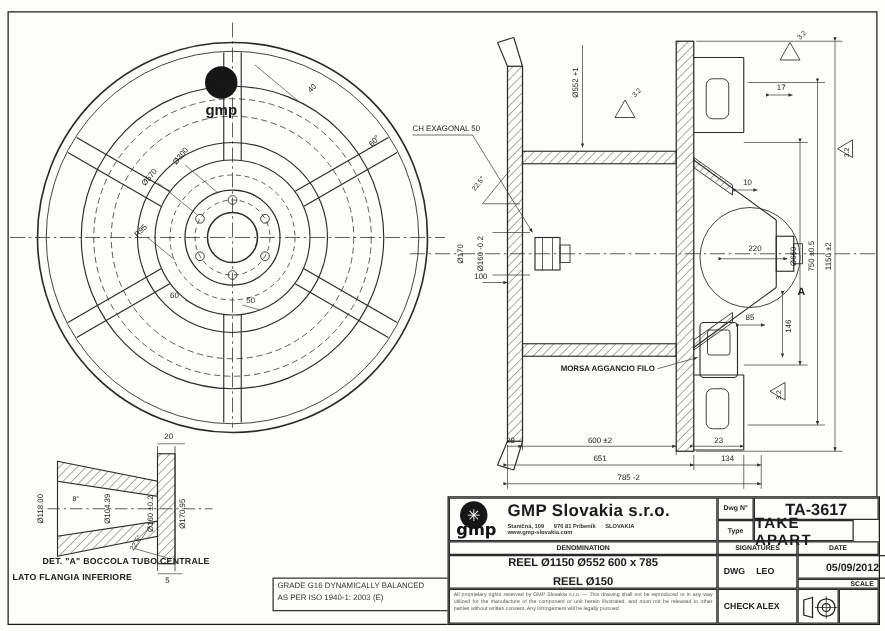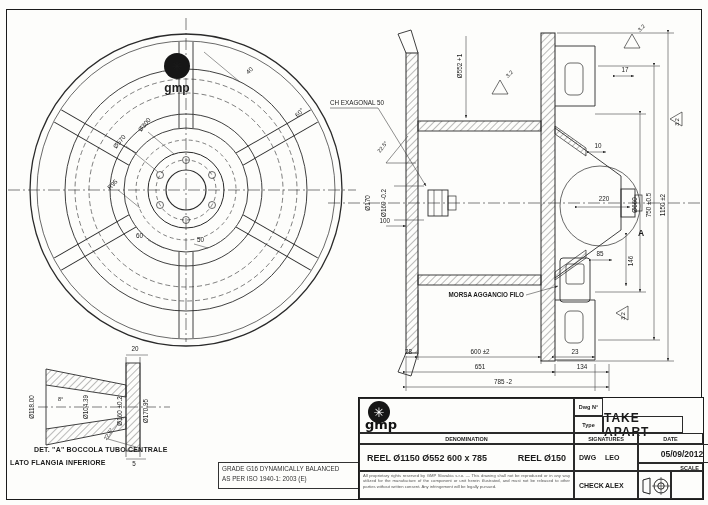--- a/index.html
+++ b/index.html
@@ -280,31 +280,37 @@
     <div>AS PER ISO 1940-1: 2003 (E)</div>
   </div>
 
   <div id="tb">
 
     <div class="cell" style="left:0;top:0;width:215px;height:35px;">
       <div class="roundel" style="left:8px;top:2px;width:22px;height:22px;">
         <span style="font-size:13px;">✳</span>
       </div>
       <div class="gmp-word" style="left:5px;top:18px;font-size:13px;">gmp</div>
+      <div style="position:absolute;left:46px;top:3px;">
+        <div id="company-name">GMP Slovakia s.r.o.</div>
+        <div class="addr">Staničná, 109      976 81 Príbeník      SLOVAKIA</div>
+        <div class="www">www.gmp-slovakia.com</div>
+      </div>
     </div>
 
     <div class="cell lab" style="left:215px;top:0;width:29px;height:18px;">Dwg N°</div>
+    <div class="cell big" style="left:244px;top:0;width:100px;height:18px;font-size:13px;">TA-3617</div>
     <div class="cell lab" style="left:215px;top:18px;width:29px;height:17px;">Type</div>
     <div class="cell big" style="left:244px;top:18px;width:80px;height:17px;font-size:12px;letter-spacing:1px;">TAKE APART</div>
 
     <div class="cell lab" style="left:0;top:35px;width:215px;height:11px;">DENOMINATION</div>
     <div class="cell lab" style="left:215px;top:35px;width:64px;height:11px;">SIGNATURES</div>
     <div class="cell lab" style="left:279px;top:35px;width:65px;height:11px;">DATE</div>
 
-    <div class="cell" style="left:0;top:46px;width:215px;height:27px;display:flex;align-items:center;justify-content:space-between;padding:0 7px;font-size:9px;font-weight:bold;">
+    <div class="cell" style="left:0;top:46px;width:215px;height:27px;display:flex;align-items:center;justify-content:space-between;padding:0 7px;font-size:9px;font-weight:bold;flex-direction:column;">
       <span>REEL Ø1150  Ø552   600 x 785</span>
       <span>REEL Ø150</span>
     </div>
 
     <div class="cell" style="left:0;top:73px;width:215px;height:28px;overflow:hidden;">
       <div id="disclaimer">All proprietary rights reserved by GMP Slovakia s.r.o. — This drawing shall not be reproduced or in any way utilized for the manufacture of the component or unit herein illustrated, and must not be released to other parties without written consent. Any infringement will be legally pursued.</div>
     </div>
 
     <div class="cell" style="left:215px;top:46px;width:64px;height:27px;display:flex;align-items:center;font-size:7px;font-weight:bold;">
       <span style="padding-left:4px;width:26px;">DWG</span>

